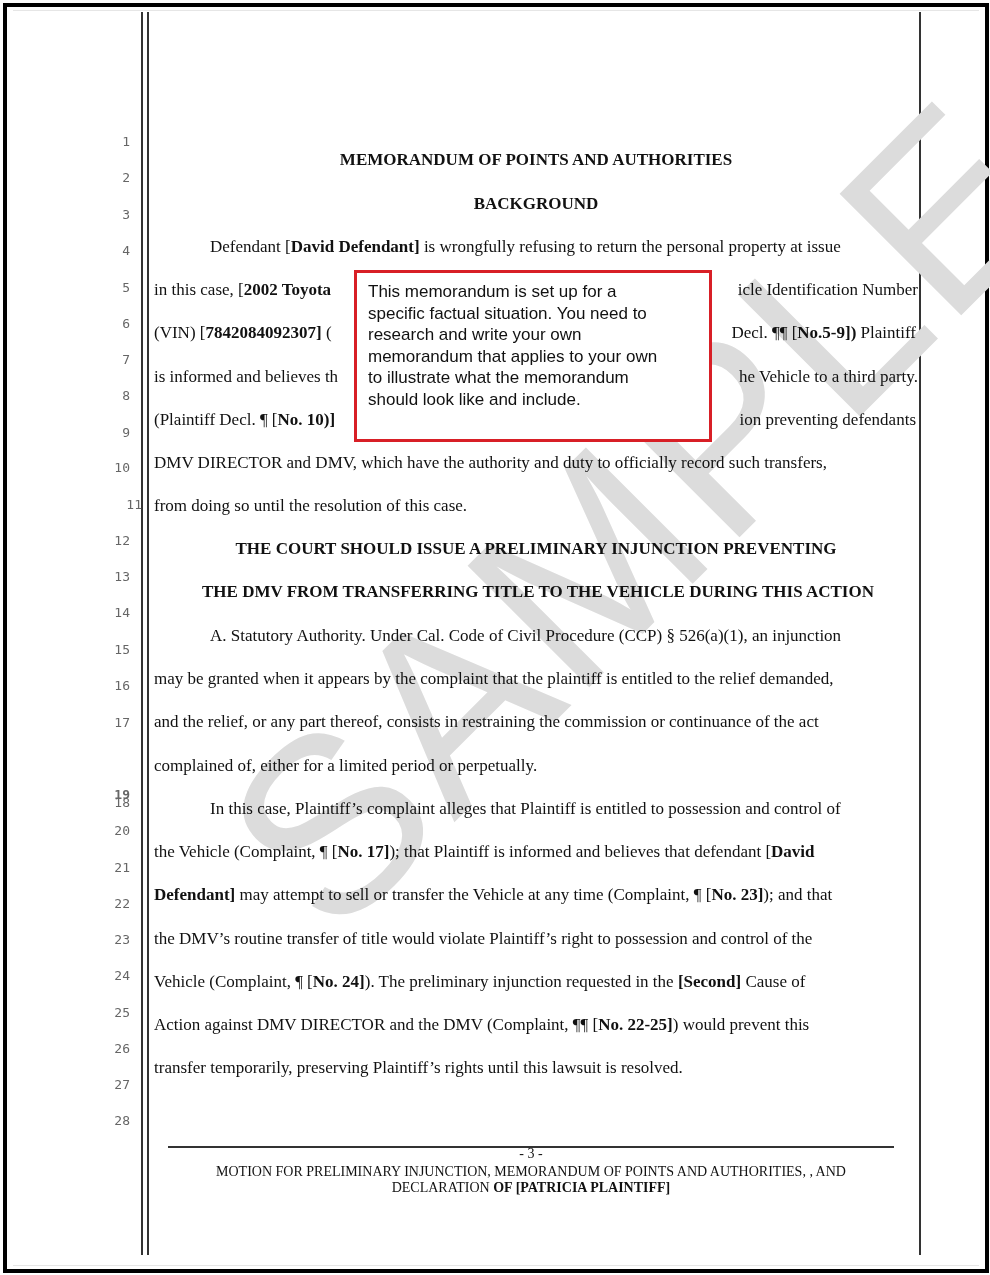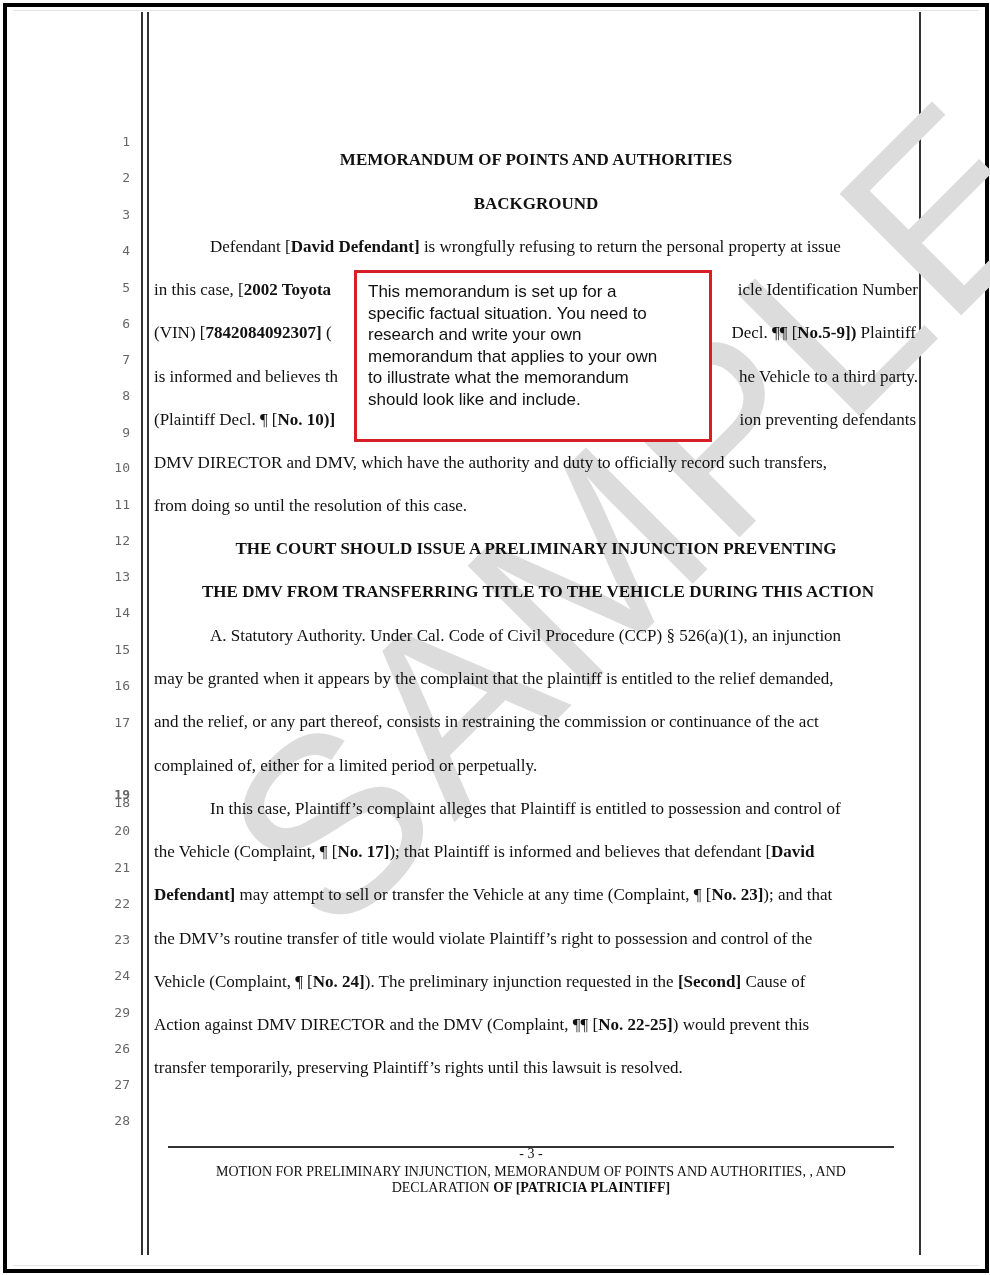--- a/index.html
+++ b/index.html
@@ -77,35 +77,35 @@
     <div class="line-num" style="top: 134px;">1</div>
     <div class="line-num" style="top: 170px;">2</div>
     <div class="line-num" style="top: 207px;">3</div>
     <div class="line-num" style="top: 243px;">4</div>
     <div class="line-num" style="top: 280px;">5</div>
     <div class="line-num" style="top: 316px;">6</div>
     <div class="line-num" style="top: 352px;">7</div>
     <div class="line-num" style="top: 388px;">8</div>
     <div class="line-num" style="top: 425px;">9</div>
     <div class="line-num" style="top: 460px;">10</div>
-    <div class="line-num" style="top: 497px;">11</div>
+    <div class="line-num" style="top: 497px; margin-left: 12px;">11</div>
     <div class="line-num" style="top: 533px;">12</div>
     <div class="line-num" style="top: 569px;">13</div>
     <div class="line-num" style="top: 605px;">14</div>
     <div class="line-num" style="top: 642px;">15</div>
     <div class="line-num" style="top: 678px;">16</div>
     <div class="line-num" style="top: 715px;">17</div>
     <div class="line-num" style="top: 751px; margin-top: 44px;">18</div>
     <div class="line-num" style="top: 787px; font-weight: bold;">19</div>
     <div class="line-num" style="top: 823px;">20</div>
     <div class="line-num" style="top: 860px;">21</div>
     <div class="line-num" style="top: 896px;">22</div>
     <div class="line-num" style="top: 932px;">23</div>
     <div class="line-num" style="top: 968px;">24</div>
-    <div class="line-num" style="top: 1005px;">29</div>
+    <div class="line-num" style="top: 1005px;">25</div>
     <div class="line-num" style="top: 1041px;">26</div>
     <div class="line-num" style="top: 1077px;">27</div>
     <div class="line-num" style="top: 1113px;">28</div>
   </div>
 
 <div class="watermark">SAMPLE</div>
 
 <div class="row center" style="top:150px;">MEMORANDUM OF POINTS AND AUTHORITIES</div>
 <div class="row center" style="top:194px;">BACKGROUND</div>
 

